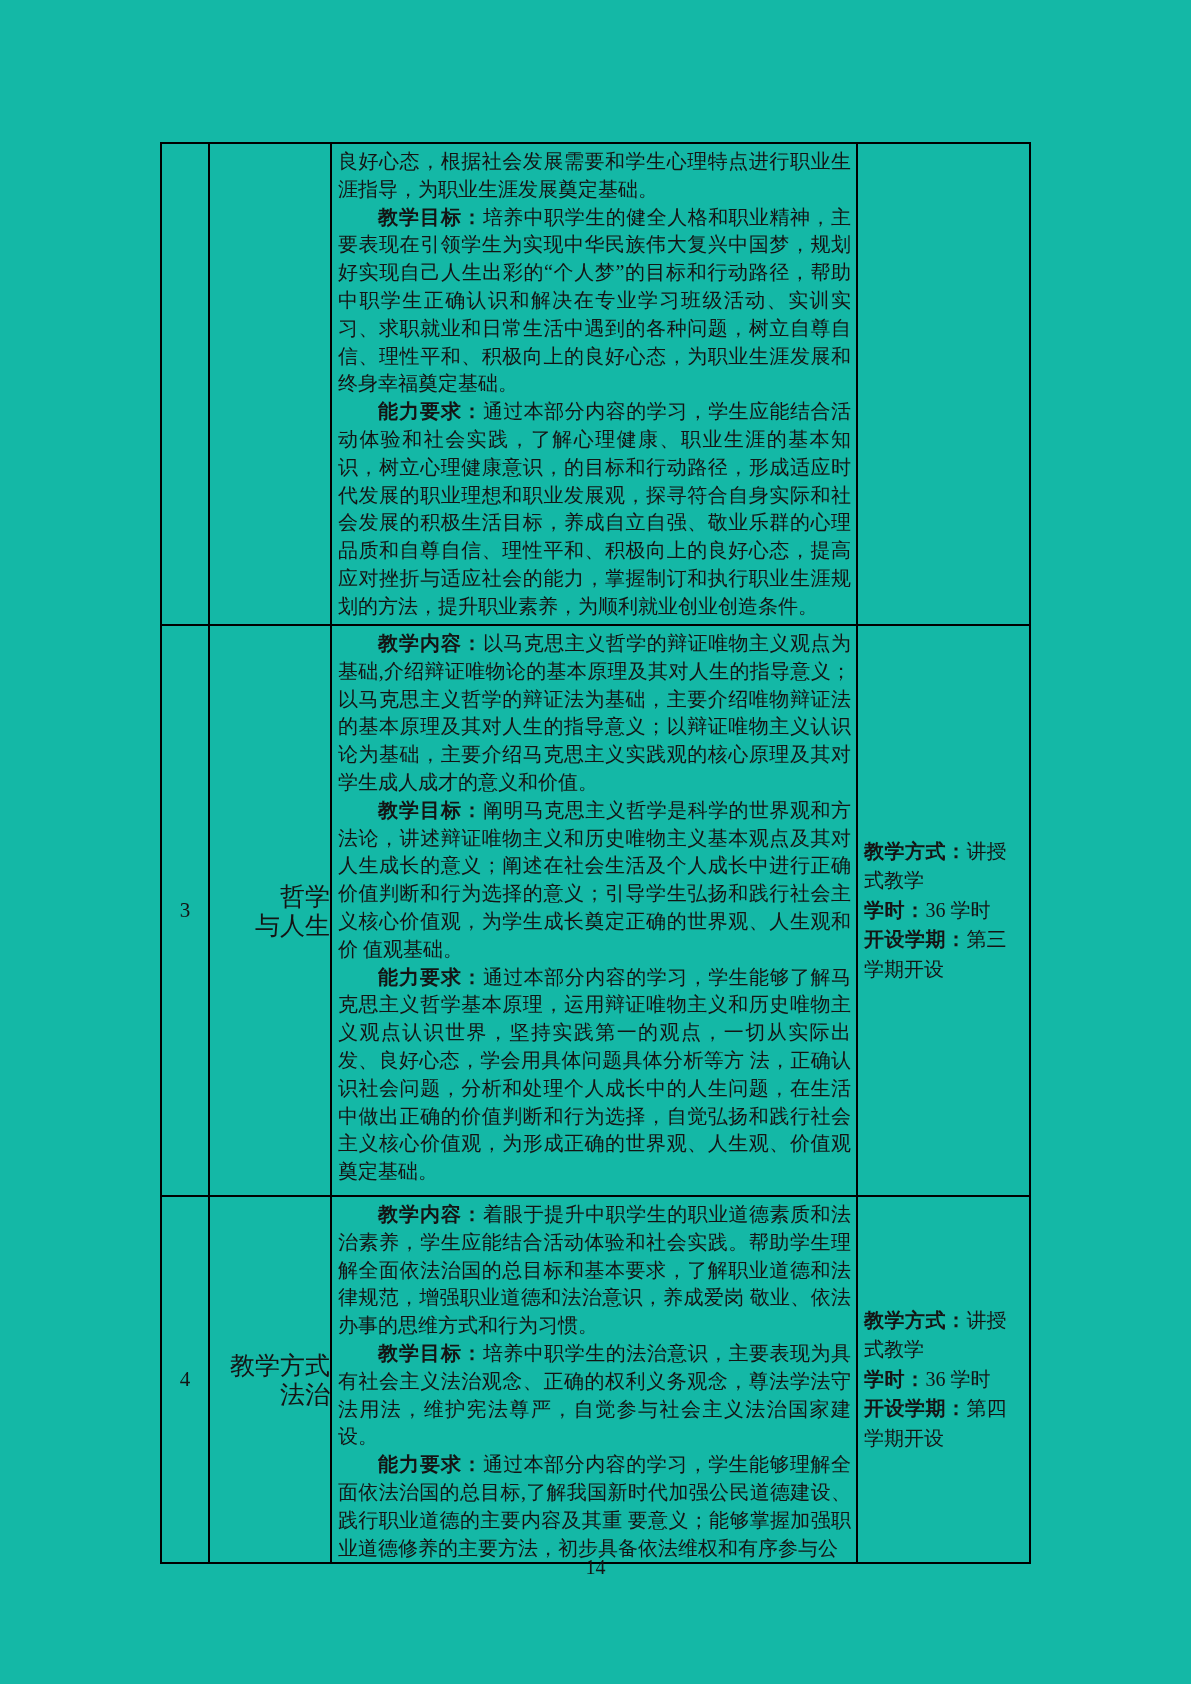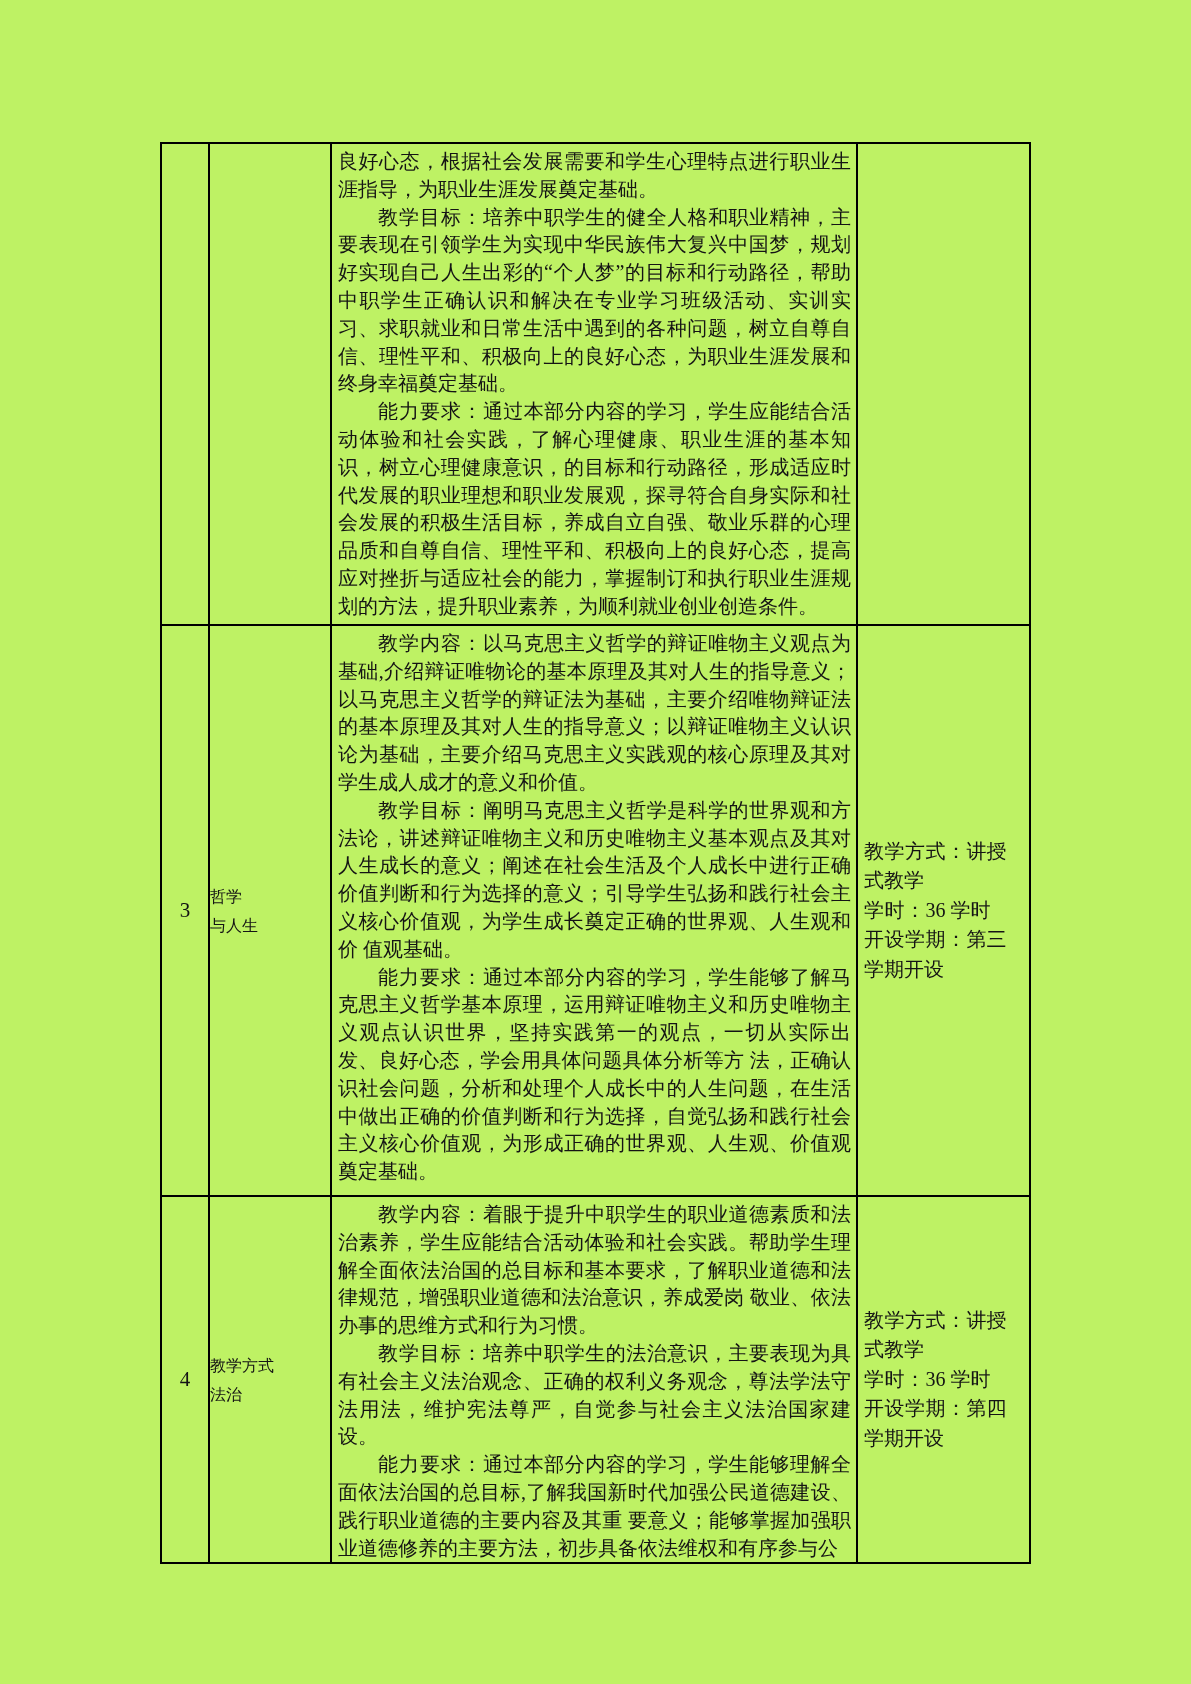--- a/index.html
+++ b/index.html
@@ -1,19 +1,19 @@
 <!DOCTYPE html>
 <html><head>
 <meta charset="utf-8">
 <style>
   html,body{margin:0;padding:0;background:#ffffff;}
   .page{
     position:relative;
     width:1191px;height:1684px;
-    background:#bef264;
+    background:#14b8a6;
     color:#141414;
     font-family:"Liberation Serif","DejaVu Serif",serif;
     overflow:hidden;
   }
   table.course-table{
     position:absolute;
     left:160px;top:142px;
     width:869px;
     border-collapse:collapse;
     table-layout:fixed;
@@ -29,40 +29,40 @@
     border:2px solid #000;
     padding:0;
     vertical-align:middle;
     overflow:hidden;
   }
   td.num{
     text-align:center;
     font-size:21px;
   }
   td.name{
-    text-align:left;
-    font-size:16px;
+    text-align:right;
+    font-size:25px;
     line-height:29px;
   }
   td.desc{
     vertical-align:top;
     padding:4px 5px 0 6px;
   }
   td.desc p{
     margin:0;
     font-size:20px;
     line-height:27.8px;
     text-align:justify;
     word-break:break-all;
   }
   td.desc p.para{
     text-indent:2em;
   }
   b.hd{
-    font-weight:400;
+    font-weight:700;
     font-family:"Liberation Sans","DejaVu Sans",sans-serif;
     letter-spacing:0.5px;
   }
   td.info{
     font-size:20px;
     line-height:29.5px;
     padding:0 4px 0 6px;
   }
   td.info .info-line{
     text-align:left;
@@ -133,14 +133,15 @@
         <td class="info">
           <div class="info-line"><b class="hd">教学方式：</b><span>讲授式教学</span></div>
           <div class="info-line"><b class="hd">学时：</b><span>36 学时</span></div>
           <div class="info-line"><b class="hd">开设学期：</b><span>第四学期开设</span></div>
         </td>
       </tr>
 
     </tbody>
   </table>
 
+  <div class="page-number">14</div>
 
 </div>
 
 </body></html>

